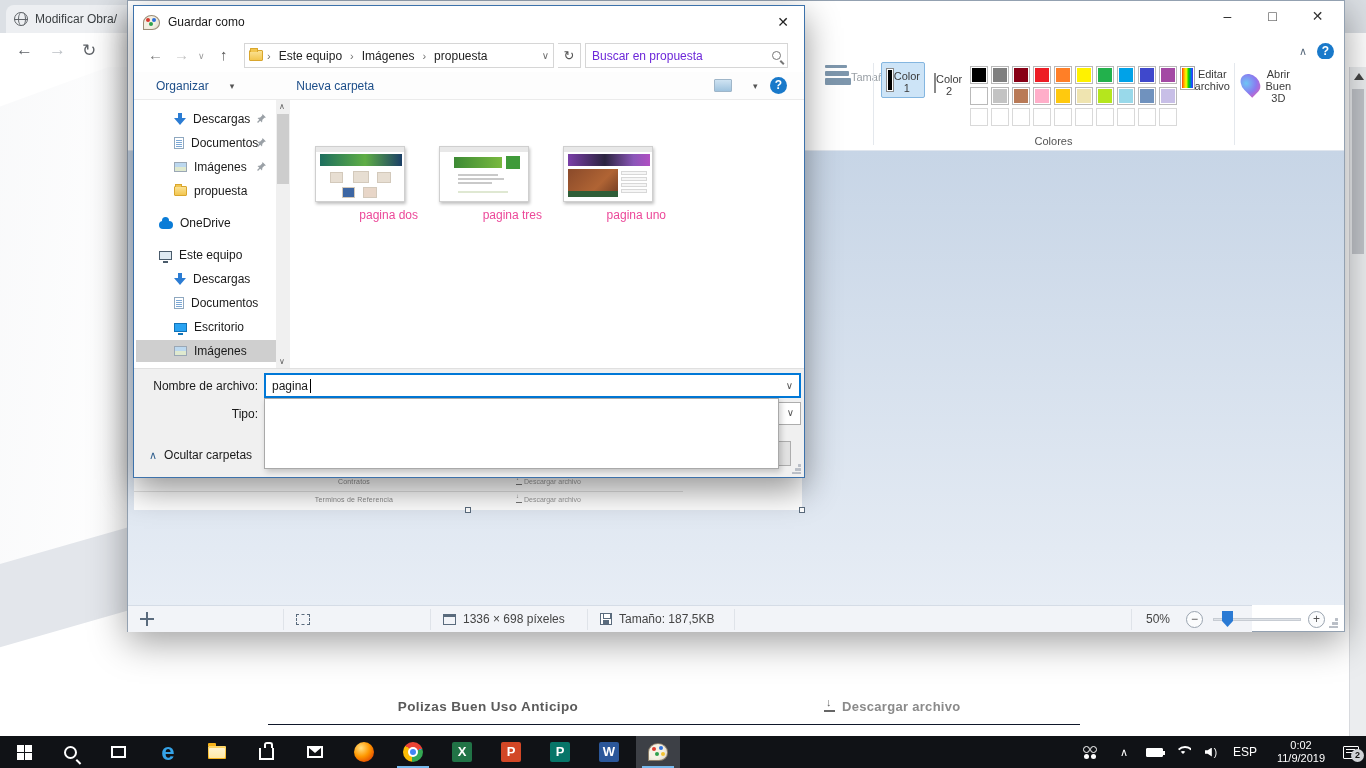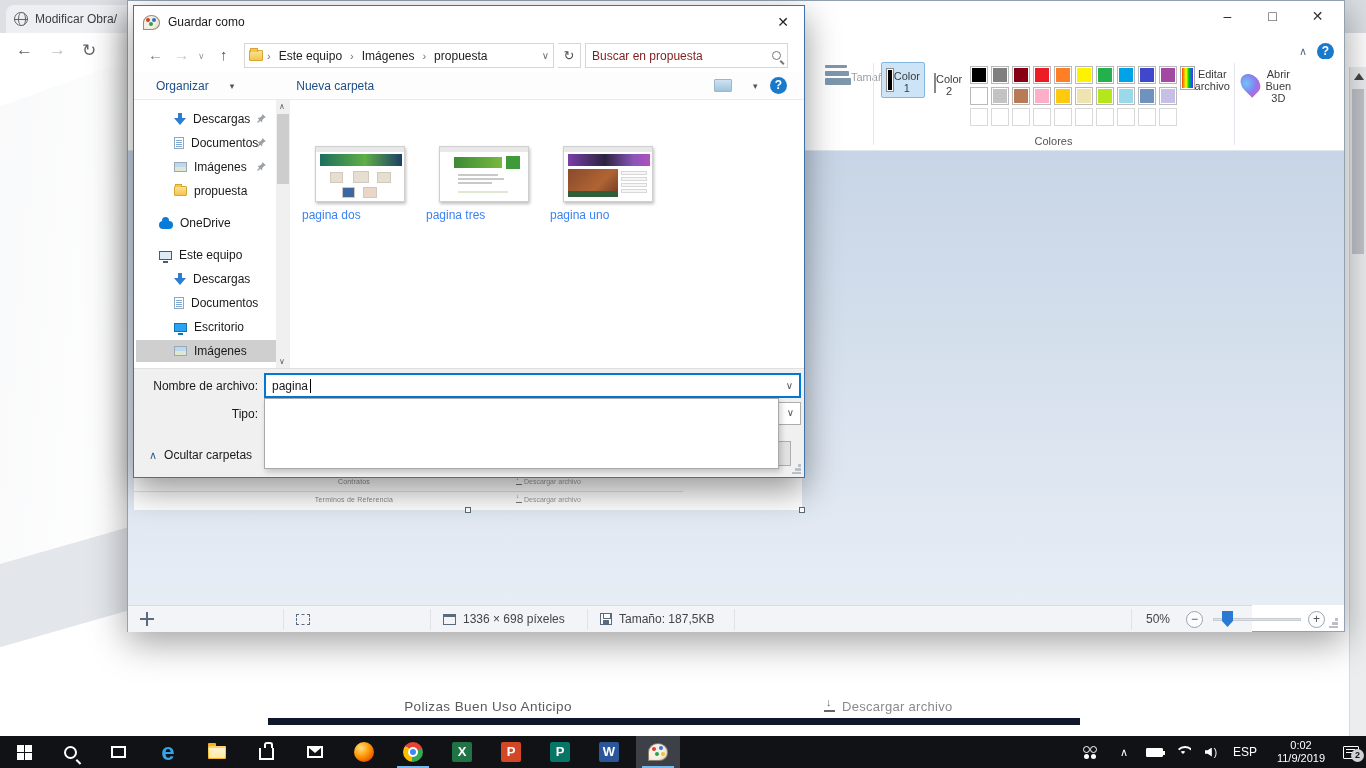--- a/index.html
+++ b/index.html
@@ -17,21 +17,21 @@
   .globe::after { content:""; position:absolute; top:50%; left:-1px; right:-1px; border-top:1px solid #5f6368; }
   .btoolbar { left:0; top:33px; width:1366px; height:34px; background:#ffffff; }
   .nav-glyph { font-size:17px; color:#5f6368; top:7px; }
   .nav-glyph.disabled { color:#bdc1c6; }
   .omni-pill { left:106px; top:38px; width:60px; height:24px; background:#f1f3f4; border-radius:12px; }
   .info-ic { left:116px; top:43px; width:13px; height:13px; border:1.5px solid #5f6368; border-radius:50%; font-size:9px; color:#5f6368; text-align:center; line-height:11px; font-style:italic; font-family:"Liberation Serif",serif; }
   .page { left:0; top:67px; width:1366px; height:669px; background:#fff; overflow:hidden; }
   .swoosh1 { left:-60px; top:470px; width:320px; height:80px; background:#e3e6eb; transform:rotate(-16deg); border-radius:40px; }
   .swoosh2 { left:-80px; top:30px; width:300px; height:500px; background:linear-gradient(115deg,#f4f5f7 0%,#ffffff 70%); transform:rotate(-20deg); }
   .doc-table { left:268px; top:620px; width:812px; }
-  .doc-row { position:relative; height:38px; border-bottom:7px solid #0f172a; }
+  .doc-row { position:relative; height:38px; border-bottom:1px solid #0f172a;font-weight:bold; }
   .doc-label { position:absolute; left:0; top:0; width:440px; height:38px; display:flex; align-items:center; justify-content:center; color:#5a5a5a; font-size:13.5px; letter-spacing:.4px; }
   .doc-link { position:absolute; left:556px; top:0; height:38px; display:flex; align-items:center; gap:6px; color:#8a8a8a; font-size:13px; letter-spacing:.3px; cursor:pointer; }
   .dl-ic { width:12px; height:12px; position:relative; display:inline-block; }
   .dl-ic::before { content:"↓"; position:absolute; left:2px; top:-4px; font-size:11px; font-weight:bold; color:#666; }
   .dl-ic::after { content:""; position:absolute; left:0; bottom:0; width:11px; border-bottom:2px solid #666; }
   .cscroll { left:1349px; top:67px; width:17px; height:669px; background:#ebedef; border-left:1px solid #d8dade; }
   .cscroll-arrow { left:4px; top:6px; width:0; height:0; border-left:5px solid transparent; border-right:5px solid transparent; border-bottom:7px solid #444; }
   .cscroll-thumb { left:2px; top:22px; width:12px; height:165px; background:#c1c4c9; }
 
   
@@ -98,21 +98,21 @@
   .paint-app-ic::before { content:""; position:absolute; left:2px; top:2px; width:4px; height:4px; border-radius:50%; background:#d83a2e; box-shadow:6px 0 0 #2e6fd8, 3px 4px 0 #2ea04c; }
   .nv { font-size:15px; top:40px; cursor:pointer; }
   .crumbbox { left:110px; top:37px; width:310px; height:25px; background:#fff; border:1px solid #d6d6d6; display:flex; align-items:center; padding:0 4px; gap:4px; }
   .crumb { padding:2px 4px; white-space:nowrap; cursor:pointer; color:#222; }
   .crumb-sep { color:#6f6f6f; font-size:11px; }
   .mini-folder { width:14px; height:11px; background:linear-gradient(#fbe294,#f2c64f); border:1px solid #d9a62d; border-radius:1px; position:relative; }
   .mini-folder::before { content:""; position:absolute; left:0; top:-3px; width:6px; height:3px; background:#f2c64f; border:1px solid #d9a62d; border-bottom:none; border-radius:1px 1px 0 0; }
   .crumb-chevron { margin-left:auto; color:#6f6f6f; font-size:10px; cursor:pointer; }
   .refreshbox { left:424px; top:37px; width:23px; height:25px; border:1px solid #d6d6d6; border-left:none; text-align:center; line-height:23px; color:#555; font-size:13px; cursor:pointer; }
   .searchbox { left:451px; top:37px; width:203px; height:25px; background:#fff; border:1px solid #d6d6d6; display:flex; align-items:center; padding:0 6px; }
-  .search-ph { color:#7f1d1d; }
+  .search-ph { color:#6d28d9; }
   .mag { margin-left:auto; width:9px; height:9px; border:1.5px solid #777; border-radius:50%; position:relative; }
   .mag::after { content:""; position:absolute; left:8px; top:8px; width:5px; height:1.5px; background:#777; transform:rotate(45deg); transform-origin:0 0; }
   .dlg-toolbar { left:0; top:66px; width:670px; height:28px; background:#fdfdfd; border-bottom:1px solid #ebebeb; display:flex; align-items:center; }
   .tb-item { padding:4px 10px; color:#333; cursor:pointer; display:flex; gap:21px; align-items:center; }
   .tb-caret { font-size:9px; color:#555; }
   .views-ic { width:18px; height:13px; border:1px solid #9fb6c9; background:linear-gradient(#cfe3f2,#9fc3de); border-radius:1px; }
   .dlg-body { left:0; top:94px; width:670px; height:268px; background:#fff; }
   .sb-row { position:absolute; left:2px; width:140px; height:22px; display:flex; align-items:center; gap:7px; cursor:pointer; color:#1a1a1a; }
   .sb-row.selected { background:#cfcfcf; width:154px; }
   .ind1 { padding-left:38px; } .ind0 { padding-left:23px; }
@@ -132,21 +132,21 @@
   .pc-ic { width:13px; height:9px; border:1px solid #4a5b6b; background:#dfeaf2; position:relative; flex:0 0 13px; }
   .pc-ic::after { content:""; position:absolute; left:3px; top:9px; width:5px; height:2px; background:#4a5b6b; }
   .desk-ic { width:13px; height:9px; border:1px solid #1173b8; background:#29a3f2; position:relative; flex:0 0 13px; }
   .desk-ic::after { content:""; position:absolute; left:3px; top:9px; width:5px; height:2px; background:#1173b8; }
   .sb-scroll { left:142px; top:0; width:14px; height:268px; background:#f0f0f0; }
   .sb-scroll .arr { left:3px; font-size:8px; color:#606060; }
   .sb-thumb { left:1px; top:14px; width:12px; height:70px; background:#cdcdcd; }
   .filepane { left:156px; top:0; width:514px; height:268px; background:#fff; }
   .fitem { position:absolute; top:46px; width:116px; cursor:pointer; }
   .fthumb { position:relative; margin:0 auto; width:90px; height:56px; background:#fff; border:1px solid #cfcfcf; box-shadow:1px 2px 3px rgba(0,0,0,.25); overflow:hidden; }
-  .fname { margin-top:6px; text-align:left; color:#3b82f6; }
+  .fname { margin-top:6px; text-align:right; color:#ec4899; }
   .tstrip { position:absolute; left:0; top:0; width:100%; height:5px; background:#e8e8e8; }
   
   .t-dos .banner { position:absolute; left:4px; top:7px; width:82px; height:12px; background:linear-gradient(90deg,#1d6e5e,#5fae45 55%,#1b3f66); }
   .t-dos .ppl { position:absolute; background:#e7ded2; border:1px solid #d3c9bb; }
   .t-tres .banner { position:absolute; left:14px; top:10px; width:48px; height:11px; background:linear-gradient(90deg,#3c8a34,#79b93f); }
   .t-tres .logo { position:absolute; right:8px; top:9px; width:14px; height:13px; background:#3f9a3a; }
   .t-tres .ln { position:absolute; left:18px; height:2px; background:#c9c9c9; }
   .t-uno .banner { position:absolute; left:4px; top:7px; width:82px; height:12px; background:linear-gradient(90deg,#7a3fa8,#2b2440 45%,#8a56b8 80%,#b04fc2); }
   .t-uno .photo { position:absolute; left:4px; top:22px; width:50px; height:28px; background:linear-gradient(135deg,#8a4a2a,#b06434 60%,#6e3a22); }
   .t-uno .caption { position:absolute; left:4px; top:44px; width:50px; height:6px; background:#2f5e38; }

